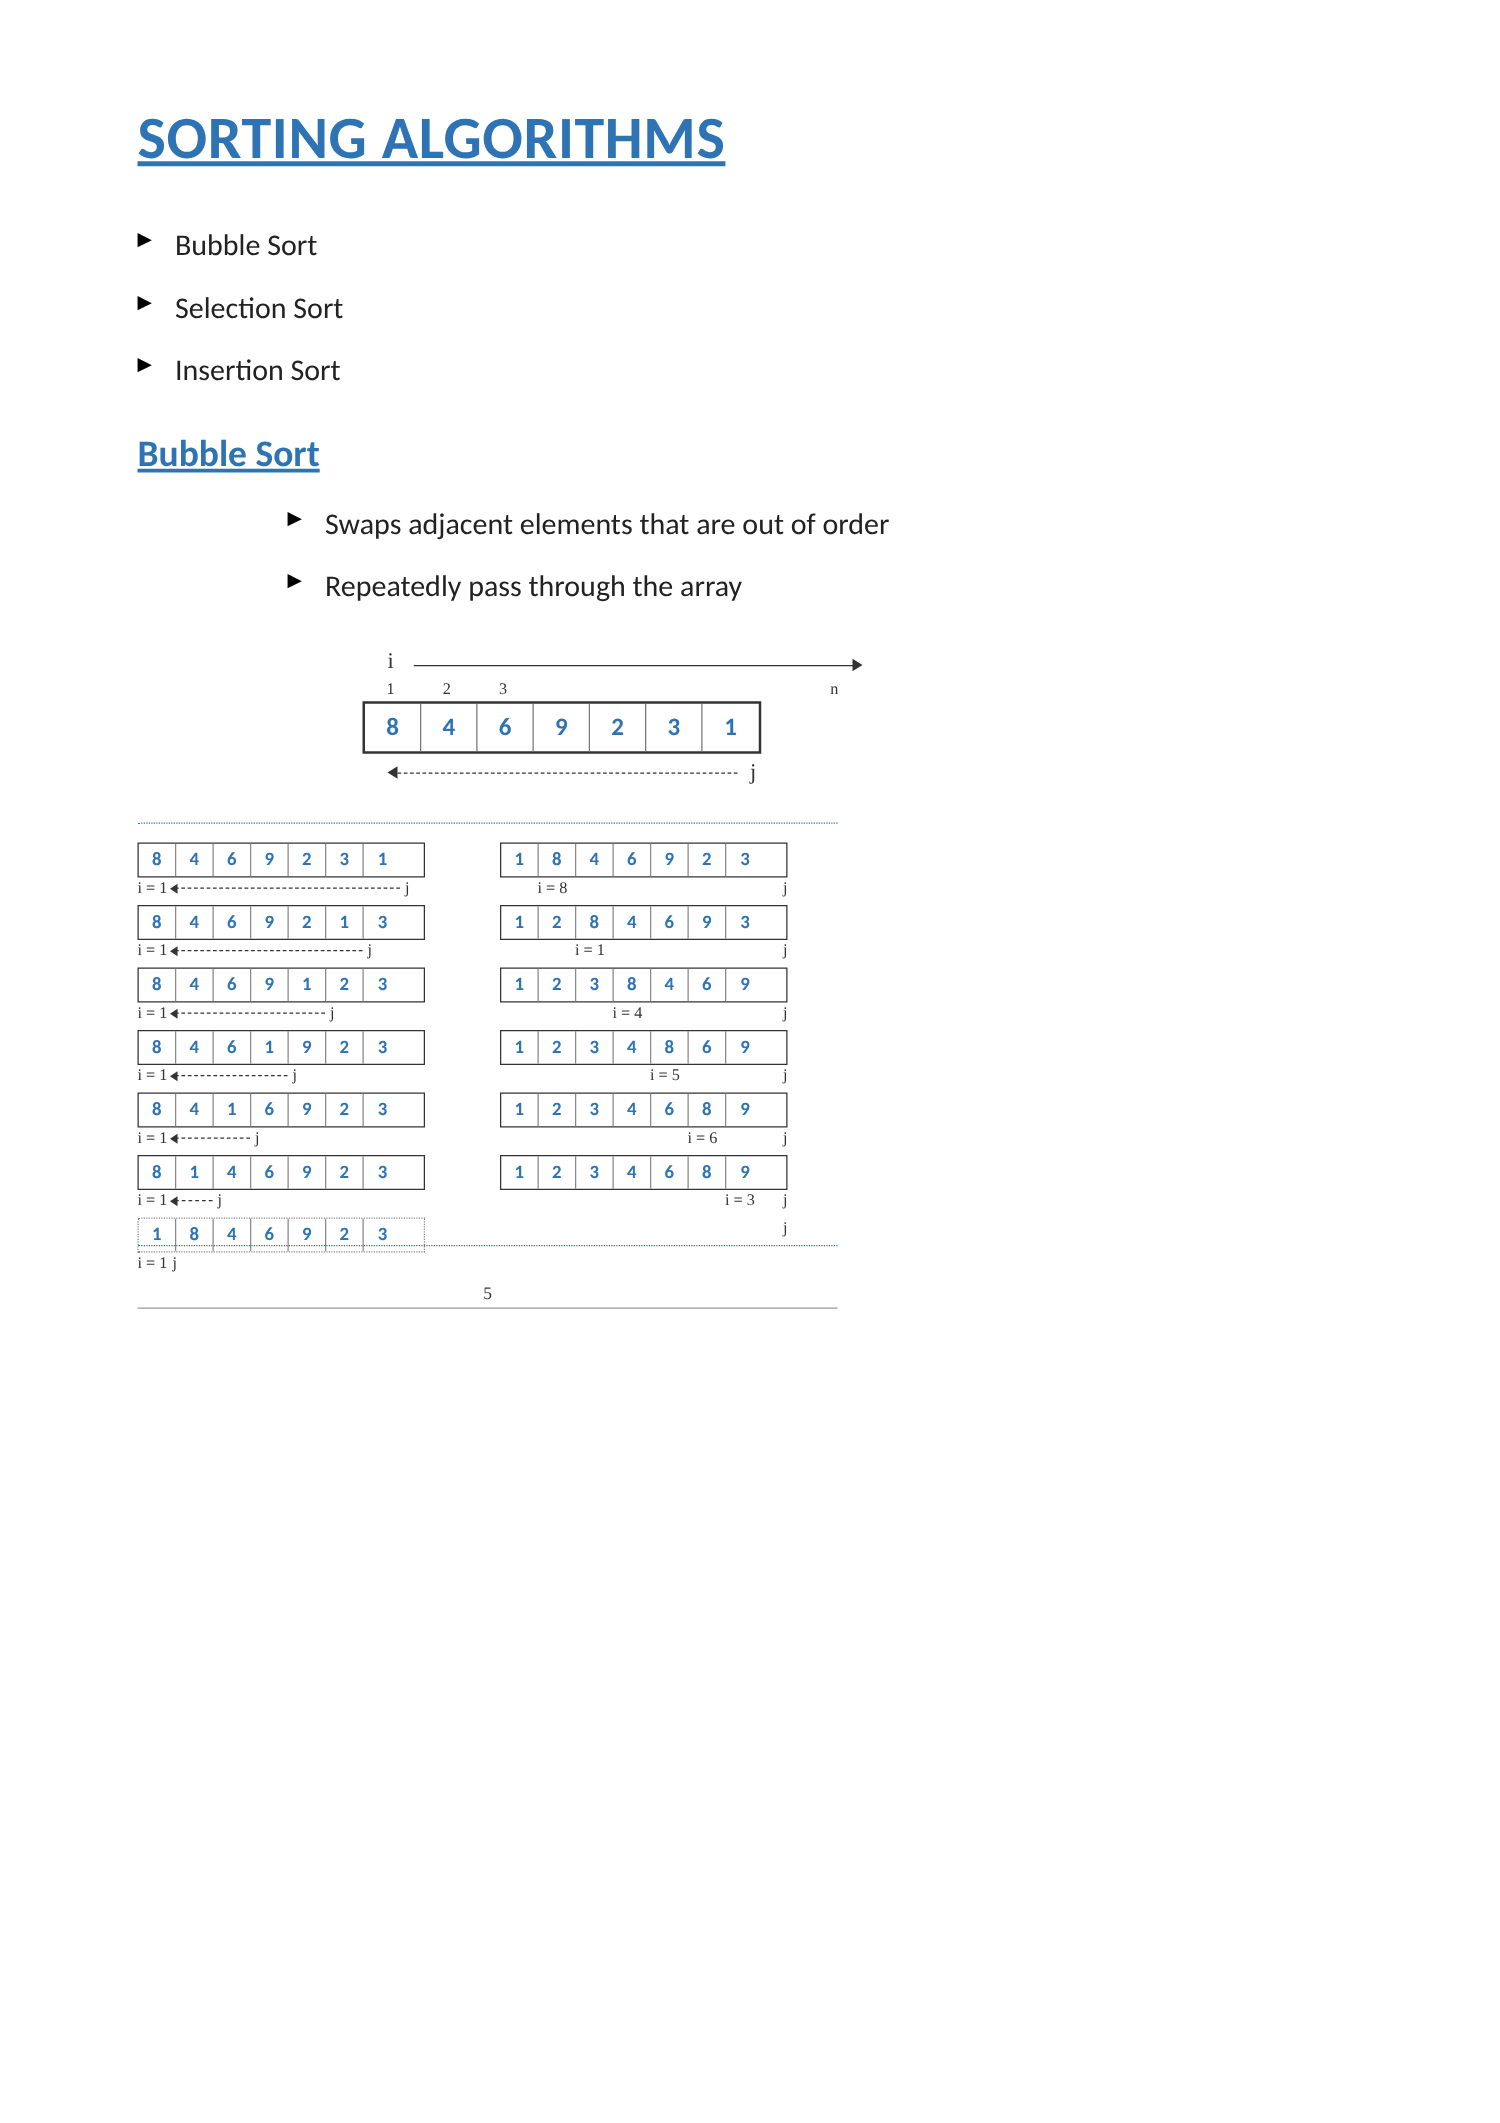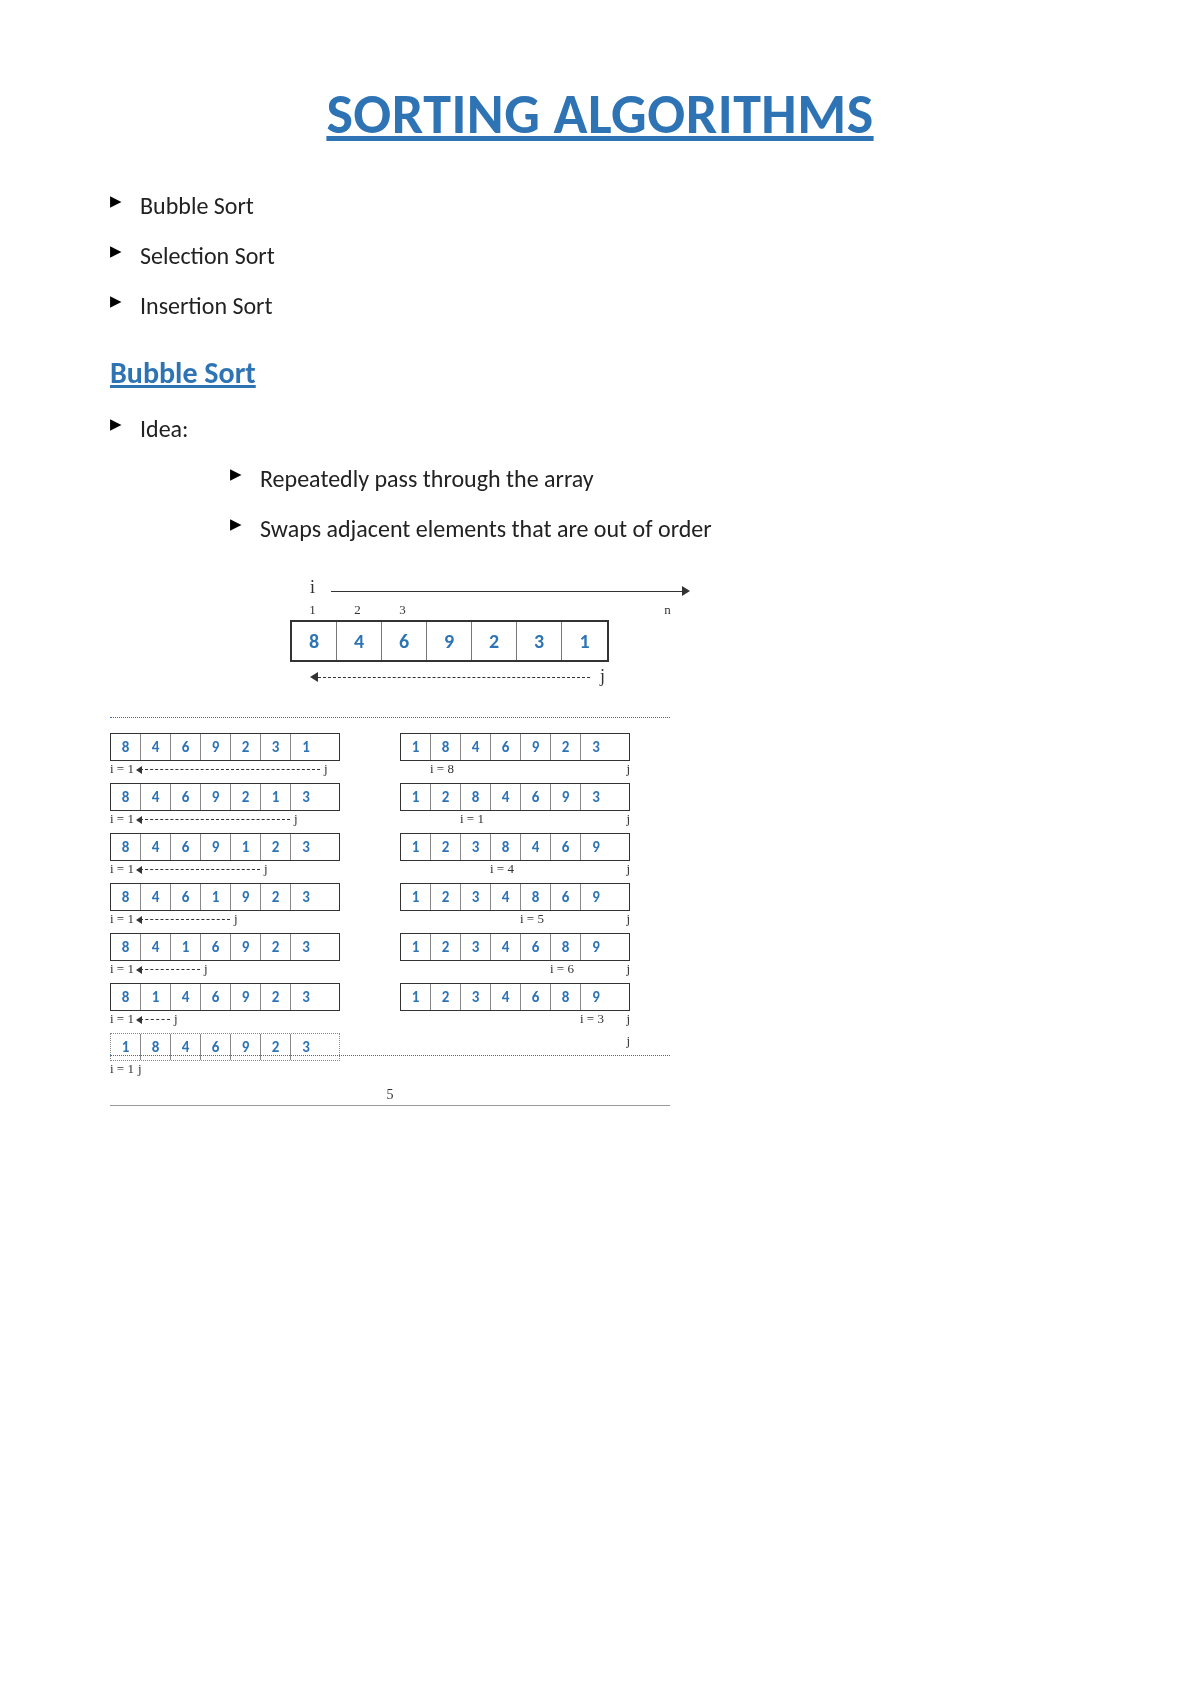--- a/index.html
+++ b/index.html
@@ -10,23 +10,22 @@
     color: #222;
   }
   .page {
     width: 1200px;
     min-height: 1698px;
     box-sizing: border-box;
     padding: 80px 110px 60px 110px;
     position: relative;
   }
   h1.title {
-    text-align: center;
     color: #2E74B5;
-    font-size: 56px;
+    font-size: 48px;
     font-weight: 700;
     text-decoration: underline;
     margin: 0 0 40px 0;
     letter-spacing: 0.5px;
   }
   h2.section {
     color: #2E74B5;
     font-size: 30px;
     font-weight: 700;
     text-decoration: underline;
@@ -253,26 +252,23 @@
   <h1 class="title">SORTING ALGORITHMS</h1>
 
   <ul class="bullets indent-1">
     <li>Bubble Sort</li>
     <li>Selection Sort</li>
     <li>Insertion Sort</li>
   </ul>
 
   <h2 class="section">Bubble Sort</h2>
 
-  <ul class="bullets indent-0">
-    <li>Idea:</li>
-  </ul>
   <ul class="bullets indent-2" style="margin-left:120px;">
+    <li>Swaps adjacent elements that are out of order</li>
     <li>Repeatedly pass through the array</li>
-    <li>Swaps adjacent elements that are out of order</li>
   </ul>
 
   <div class="diagram-wrap">
     <div class="diag-top">
       <span class="diag-i">i</span>
       <div class="diag-arrow-right"></div>
     </div>
     <div class="diag-ticks">
       <span>1</span>
       <span>2</span>

